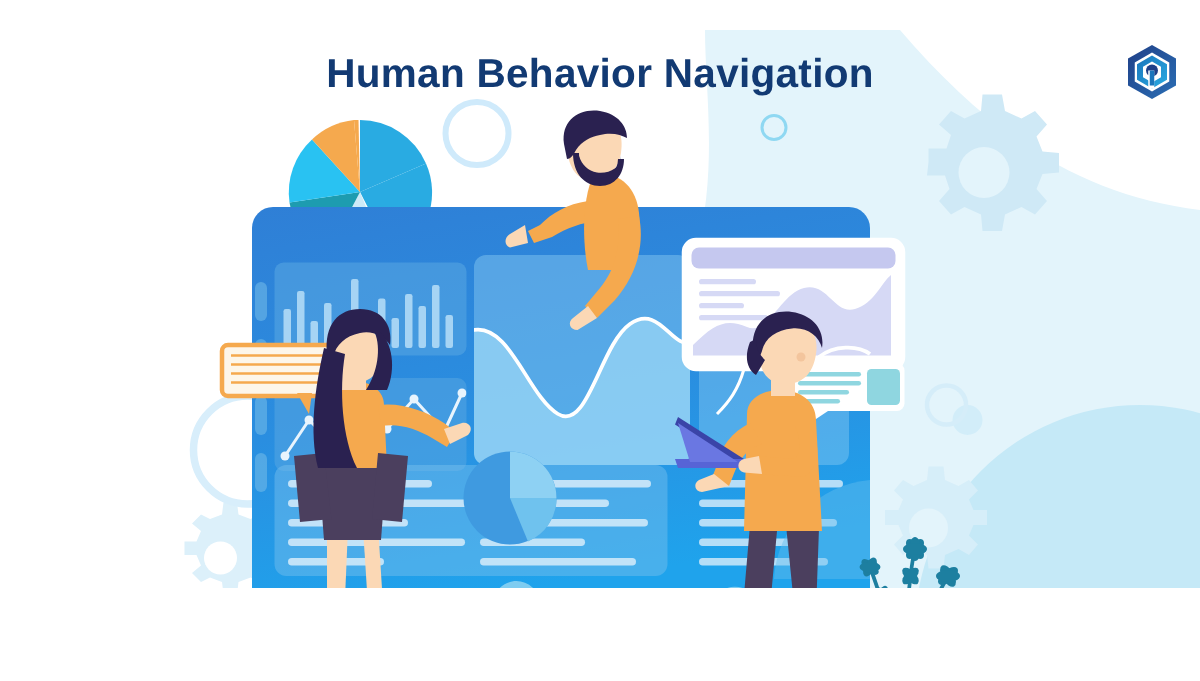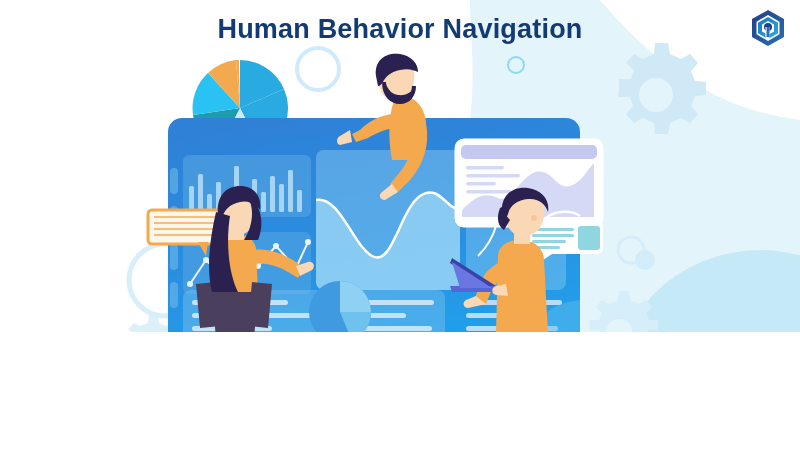--- a/index.html
+++ b/index.html
@@ -3,21 +3,21 @@
 <meta charset="utf-8">
 <title>Human Behavior Navigation</title>
 <style>
   html,body{margin:0;padding:0;}
   body{
     width:800px;height:454px;overflow:hidden;
     font-family:"Liberation Sans", sans-serif;
     background:#ffffff;
     position:relative;
   }
-  .stage{position:absolute;inset:0;width:800px;height:332px;overflow:hidden;background:#ffffff;}
+  .stage{position:absolute;inset:0;width:800px;height:372px;overflow:hidden;background:#ffffff;margin-top:20px;}
   svg.scene{position:absolute;left:0;top:0;width:800px;height:454px;display:block;}
   .title{
     position:absolute;left:0;top:14px;width:800px;text-align:center;
     font-size:27px;font-weight:bold;letter-spacing:.2px;
     color:#123a73;font-family:"Liberation Sans", sans-serif;
     z-index:40;pointer-events:none;
   }
   .logo{position:absolute;right:12px;top:8px;width:40px;height:40px;z-index:41;}
 </style>
 </head>

